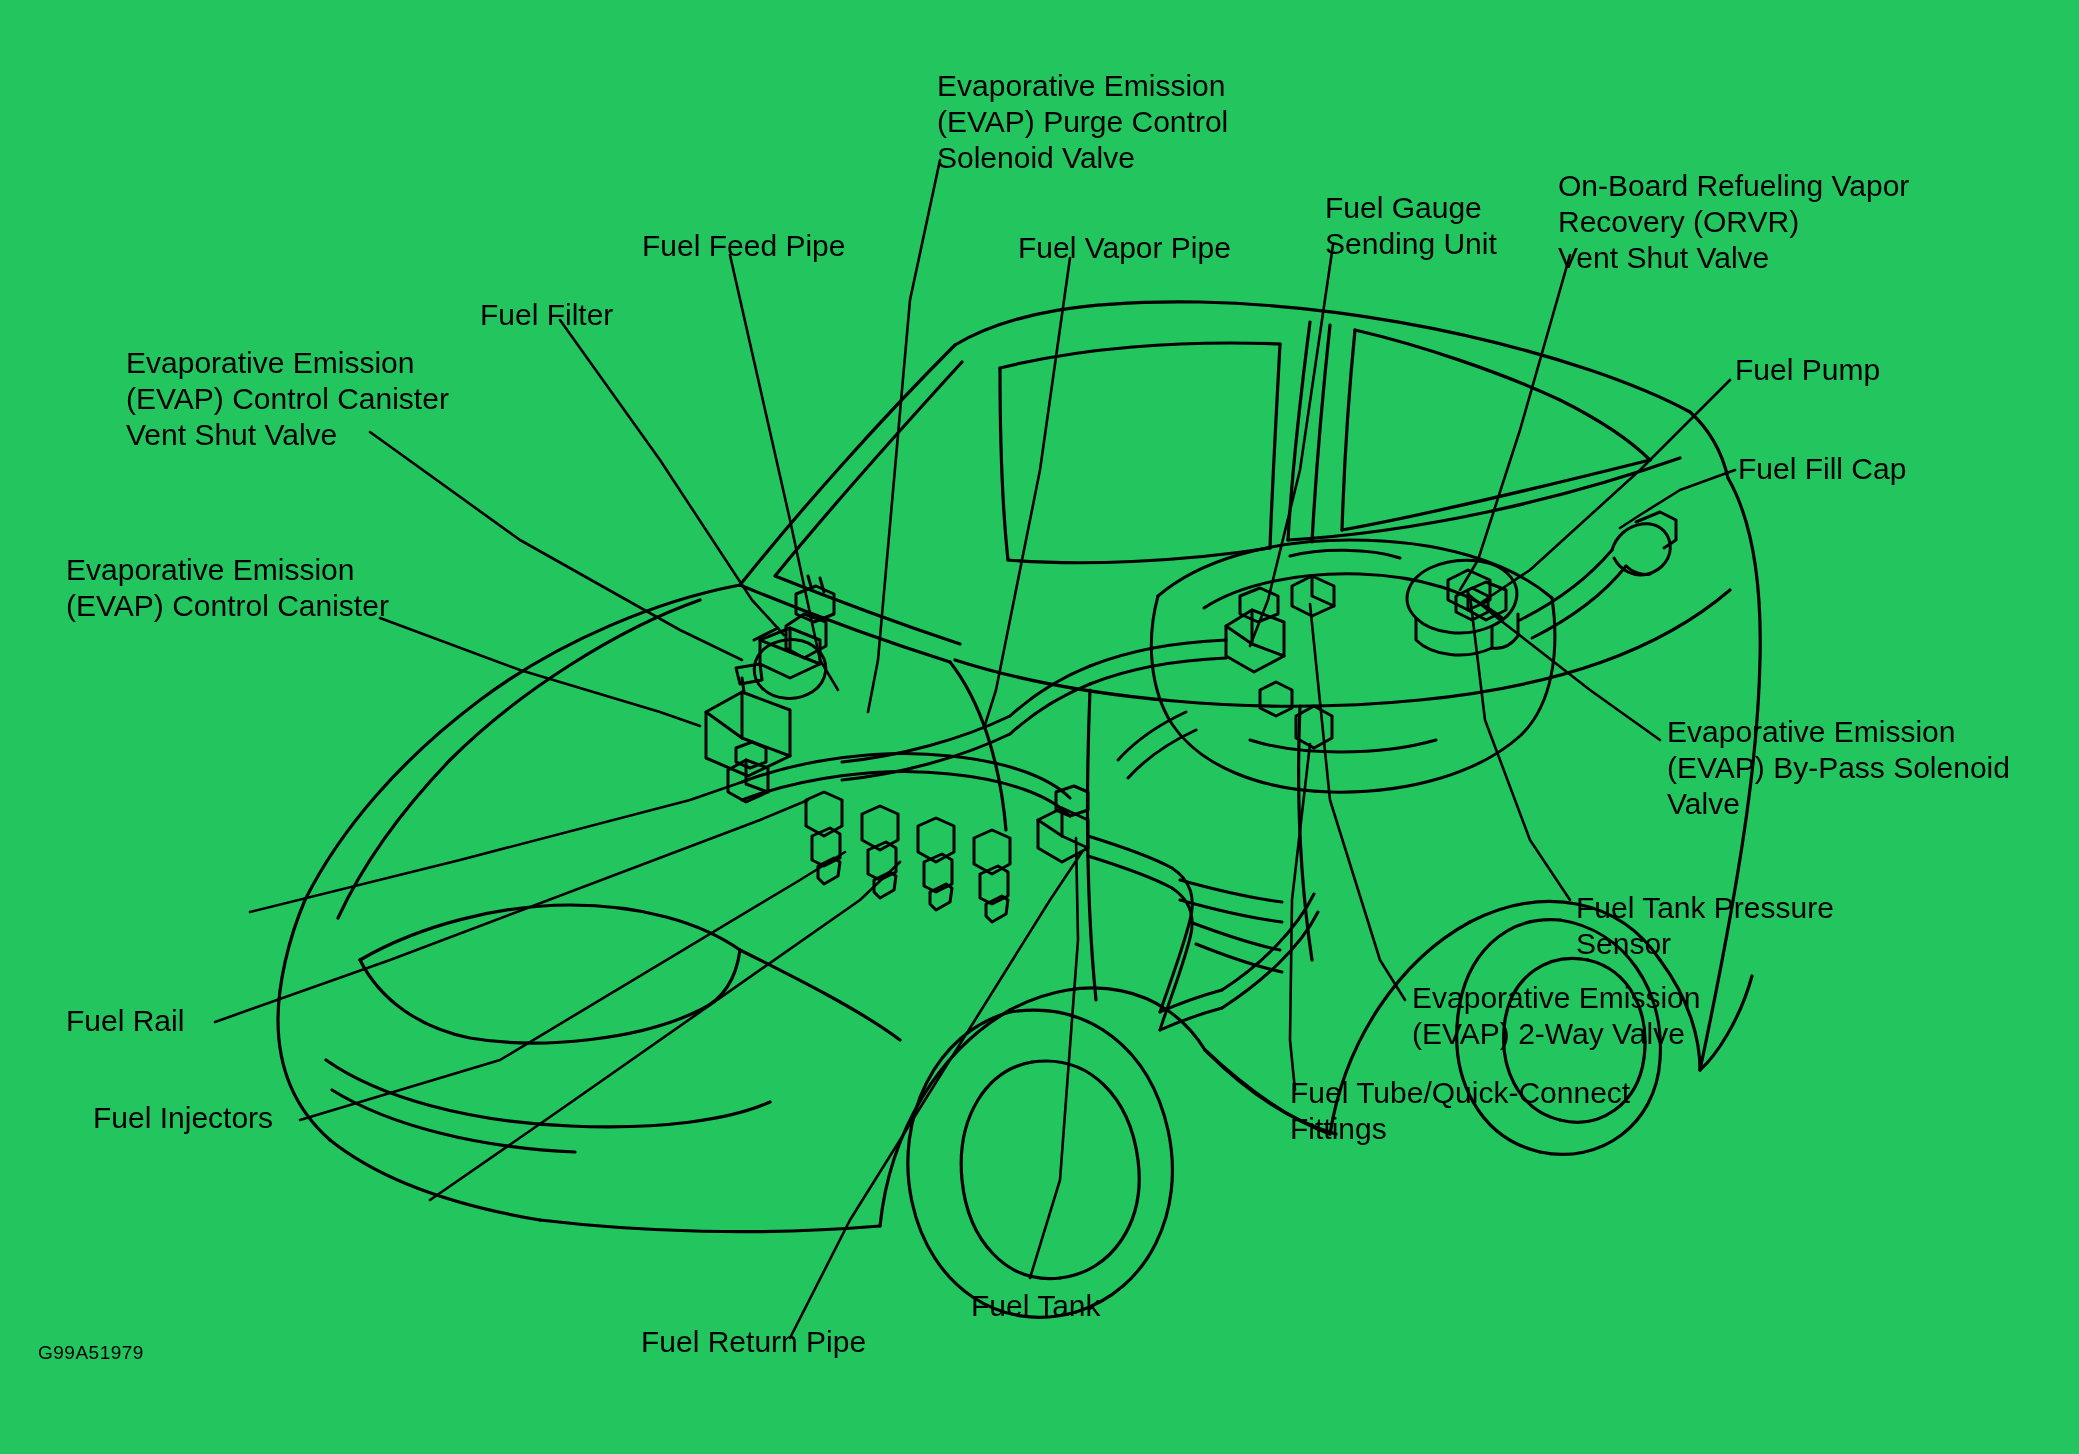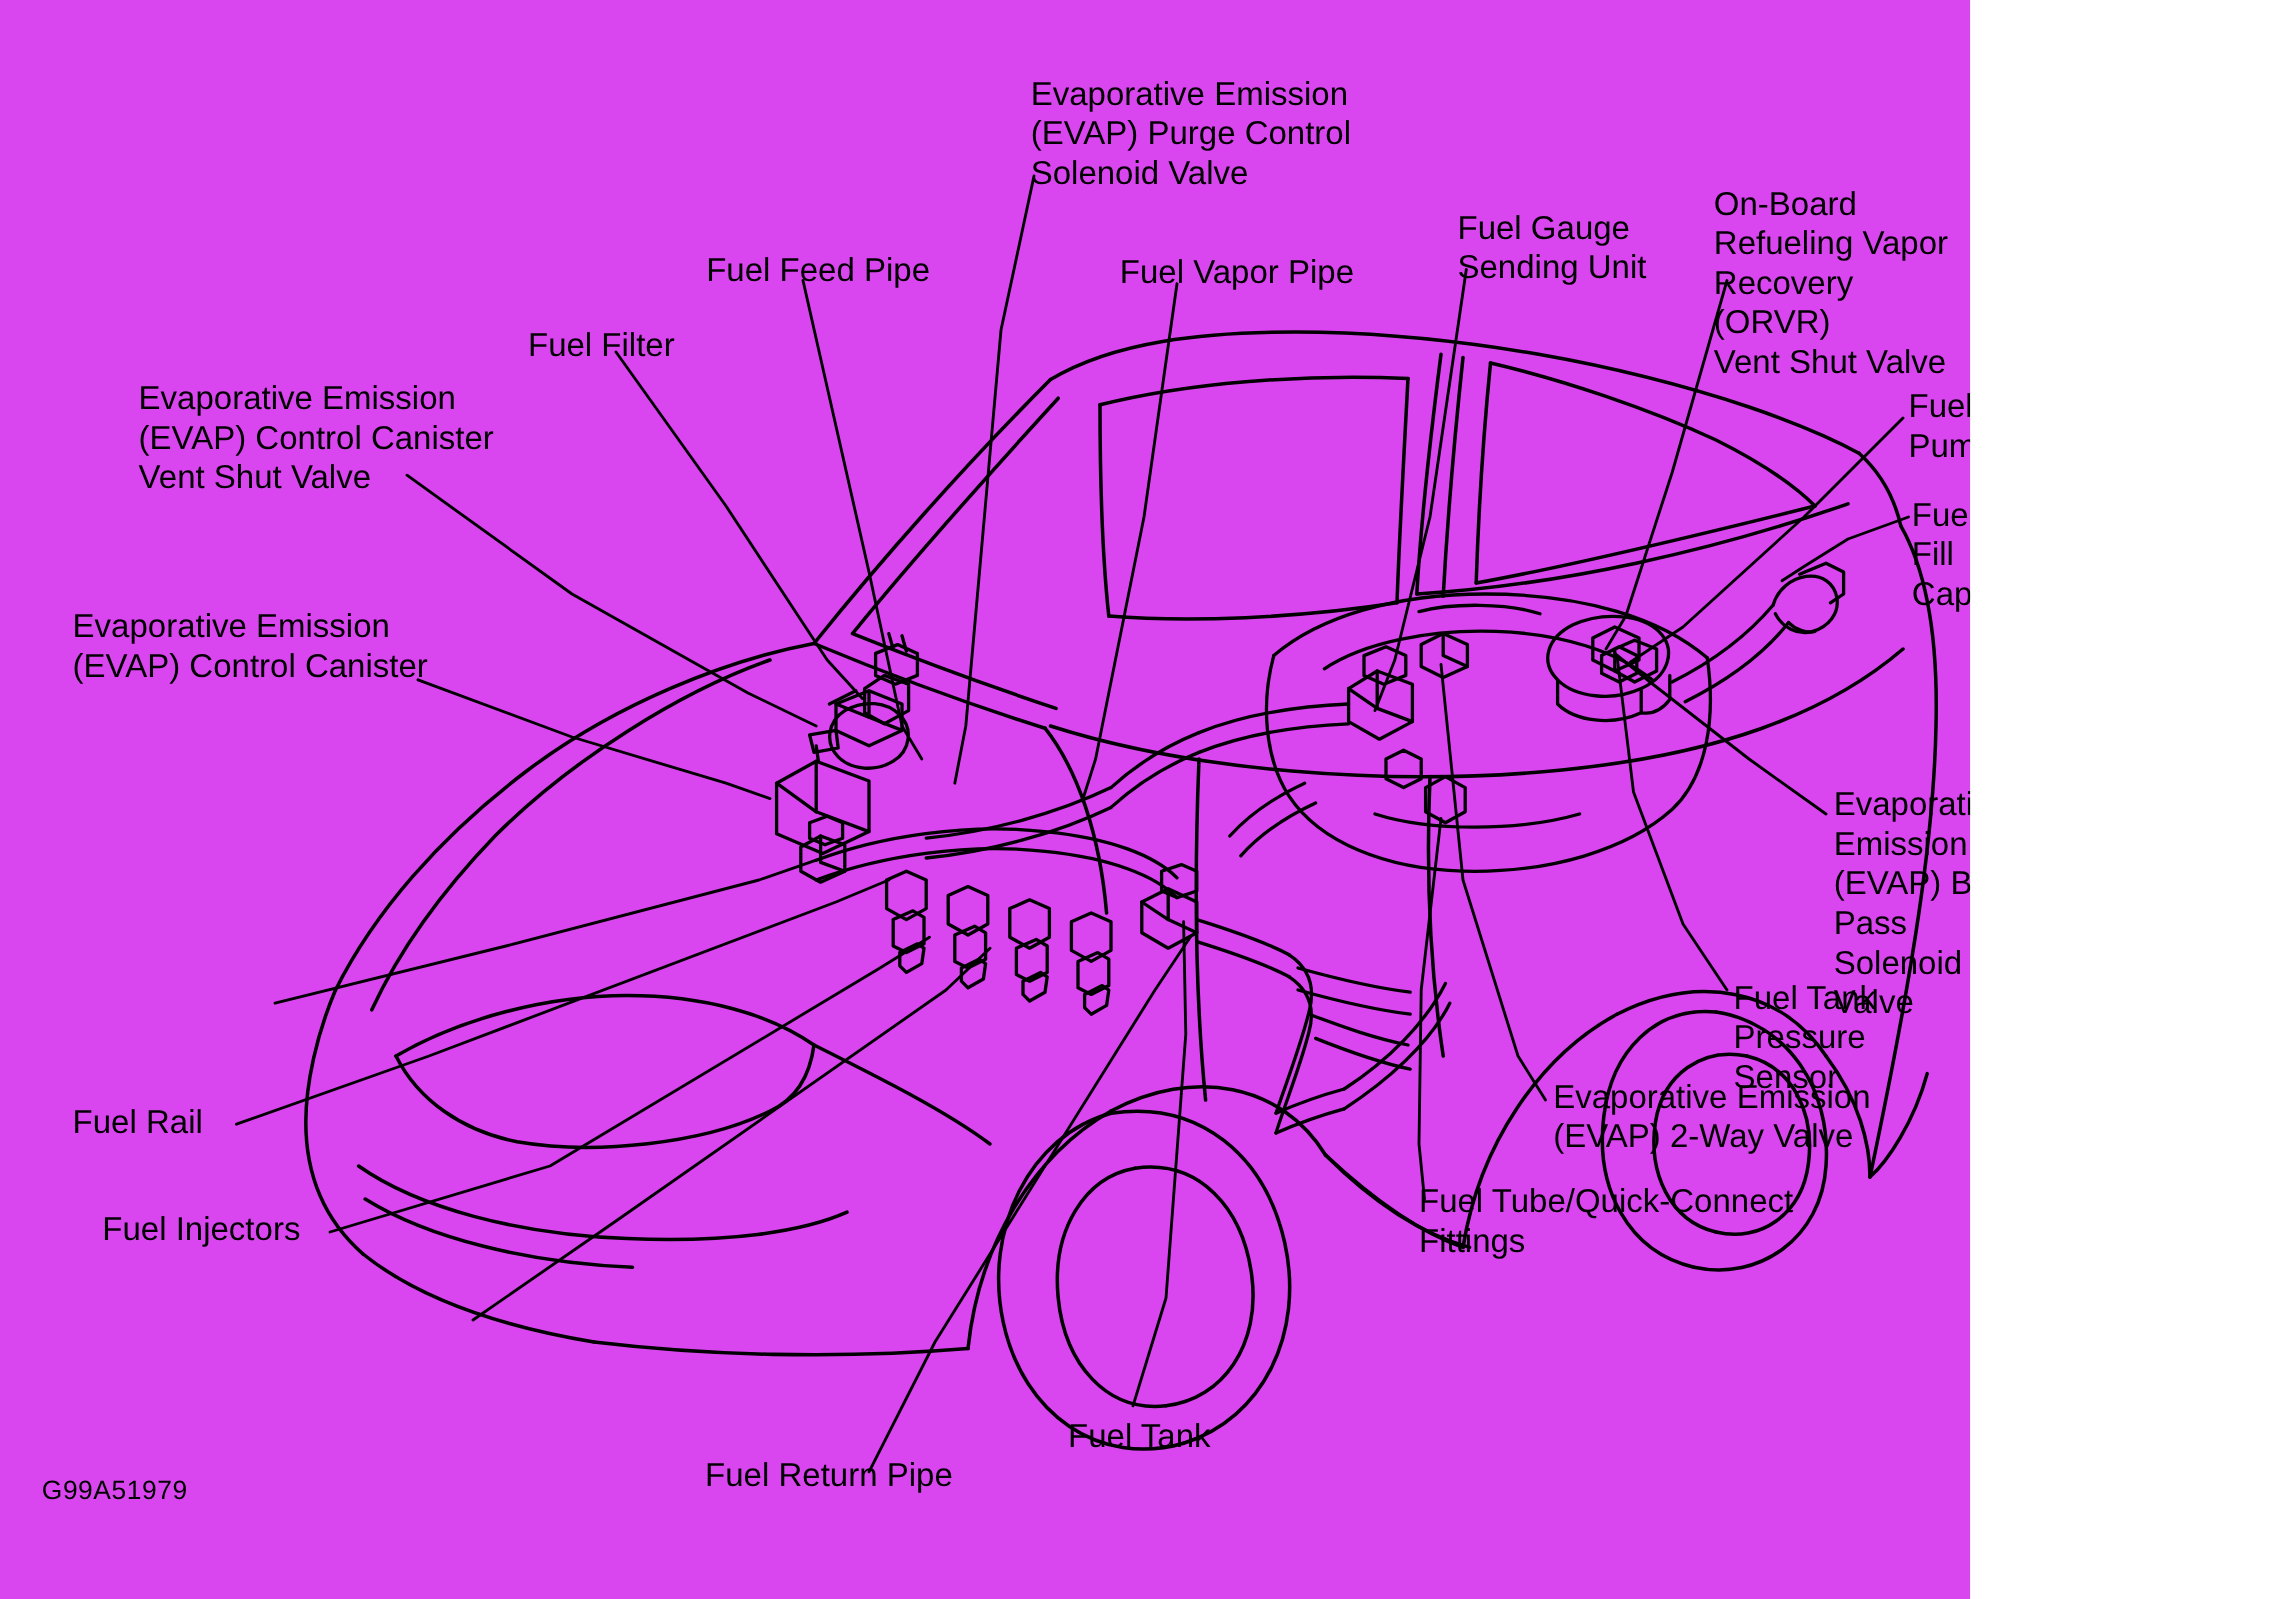--- a/index.html
+++ b/index.html
@@ -2,23 +2,23 @@
 <html><head>
 <meta charset="utf-8">
 <style>
   html, body {
     margin: 0;
     padding: 0;
     background: #ffffff;
   }
   #page {
     position: relative;
-    width: 1791px;
+    width: 2079px;
     height: 1454px;
-    background: #d946ef;
+    background: #22c55e;
     font-family: "Liberation Sans", sans-serif;
     color: #000000;
     overflow: hidden;
     text-decoration: underline;
   }
   #diagram-svg {
     position: absolute;
     left: 0;
     top: 0;
     width: 2079px;
@@ -30,21 +30,21 @@
     font-size: 30px;
     line-height: 36px;
     color: #000000;
     white-space: pre-line;
   }
   #figure-code {
     position: absolute;
     left: 38px;
     top: 1342px;
     font-family: "Liberation Sans", sans-serif;
-    font-size: 24px;
+    font-size: 19px;
     letter-spacing: 0.5px;
     color: #000000;
   }
 </style>
 </head>
 <body>
 
 <div id="page">
 
   <svg id="diagram-svg" viewBox="0 0 2079 1454" xmlns="http://www.w3.org/2000/svg">

